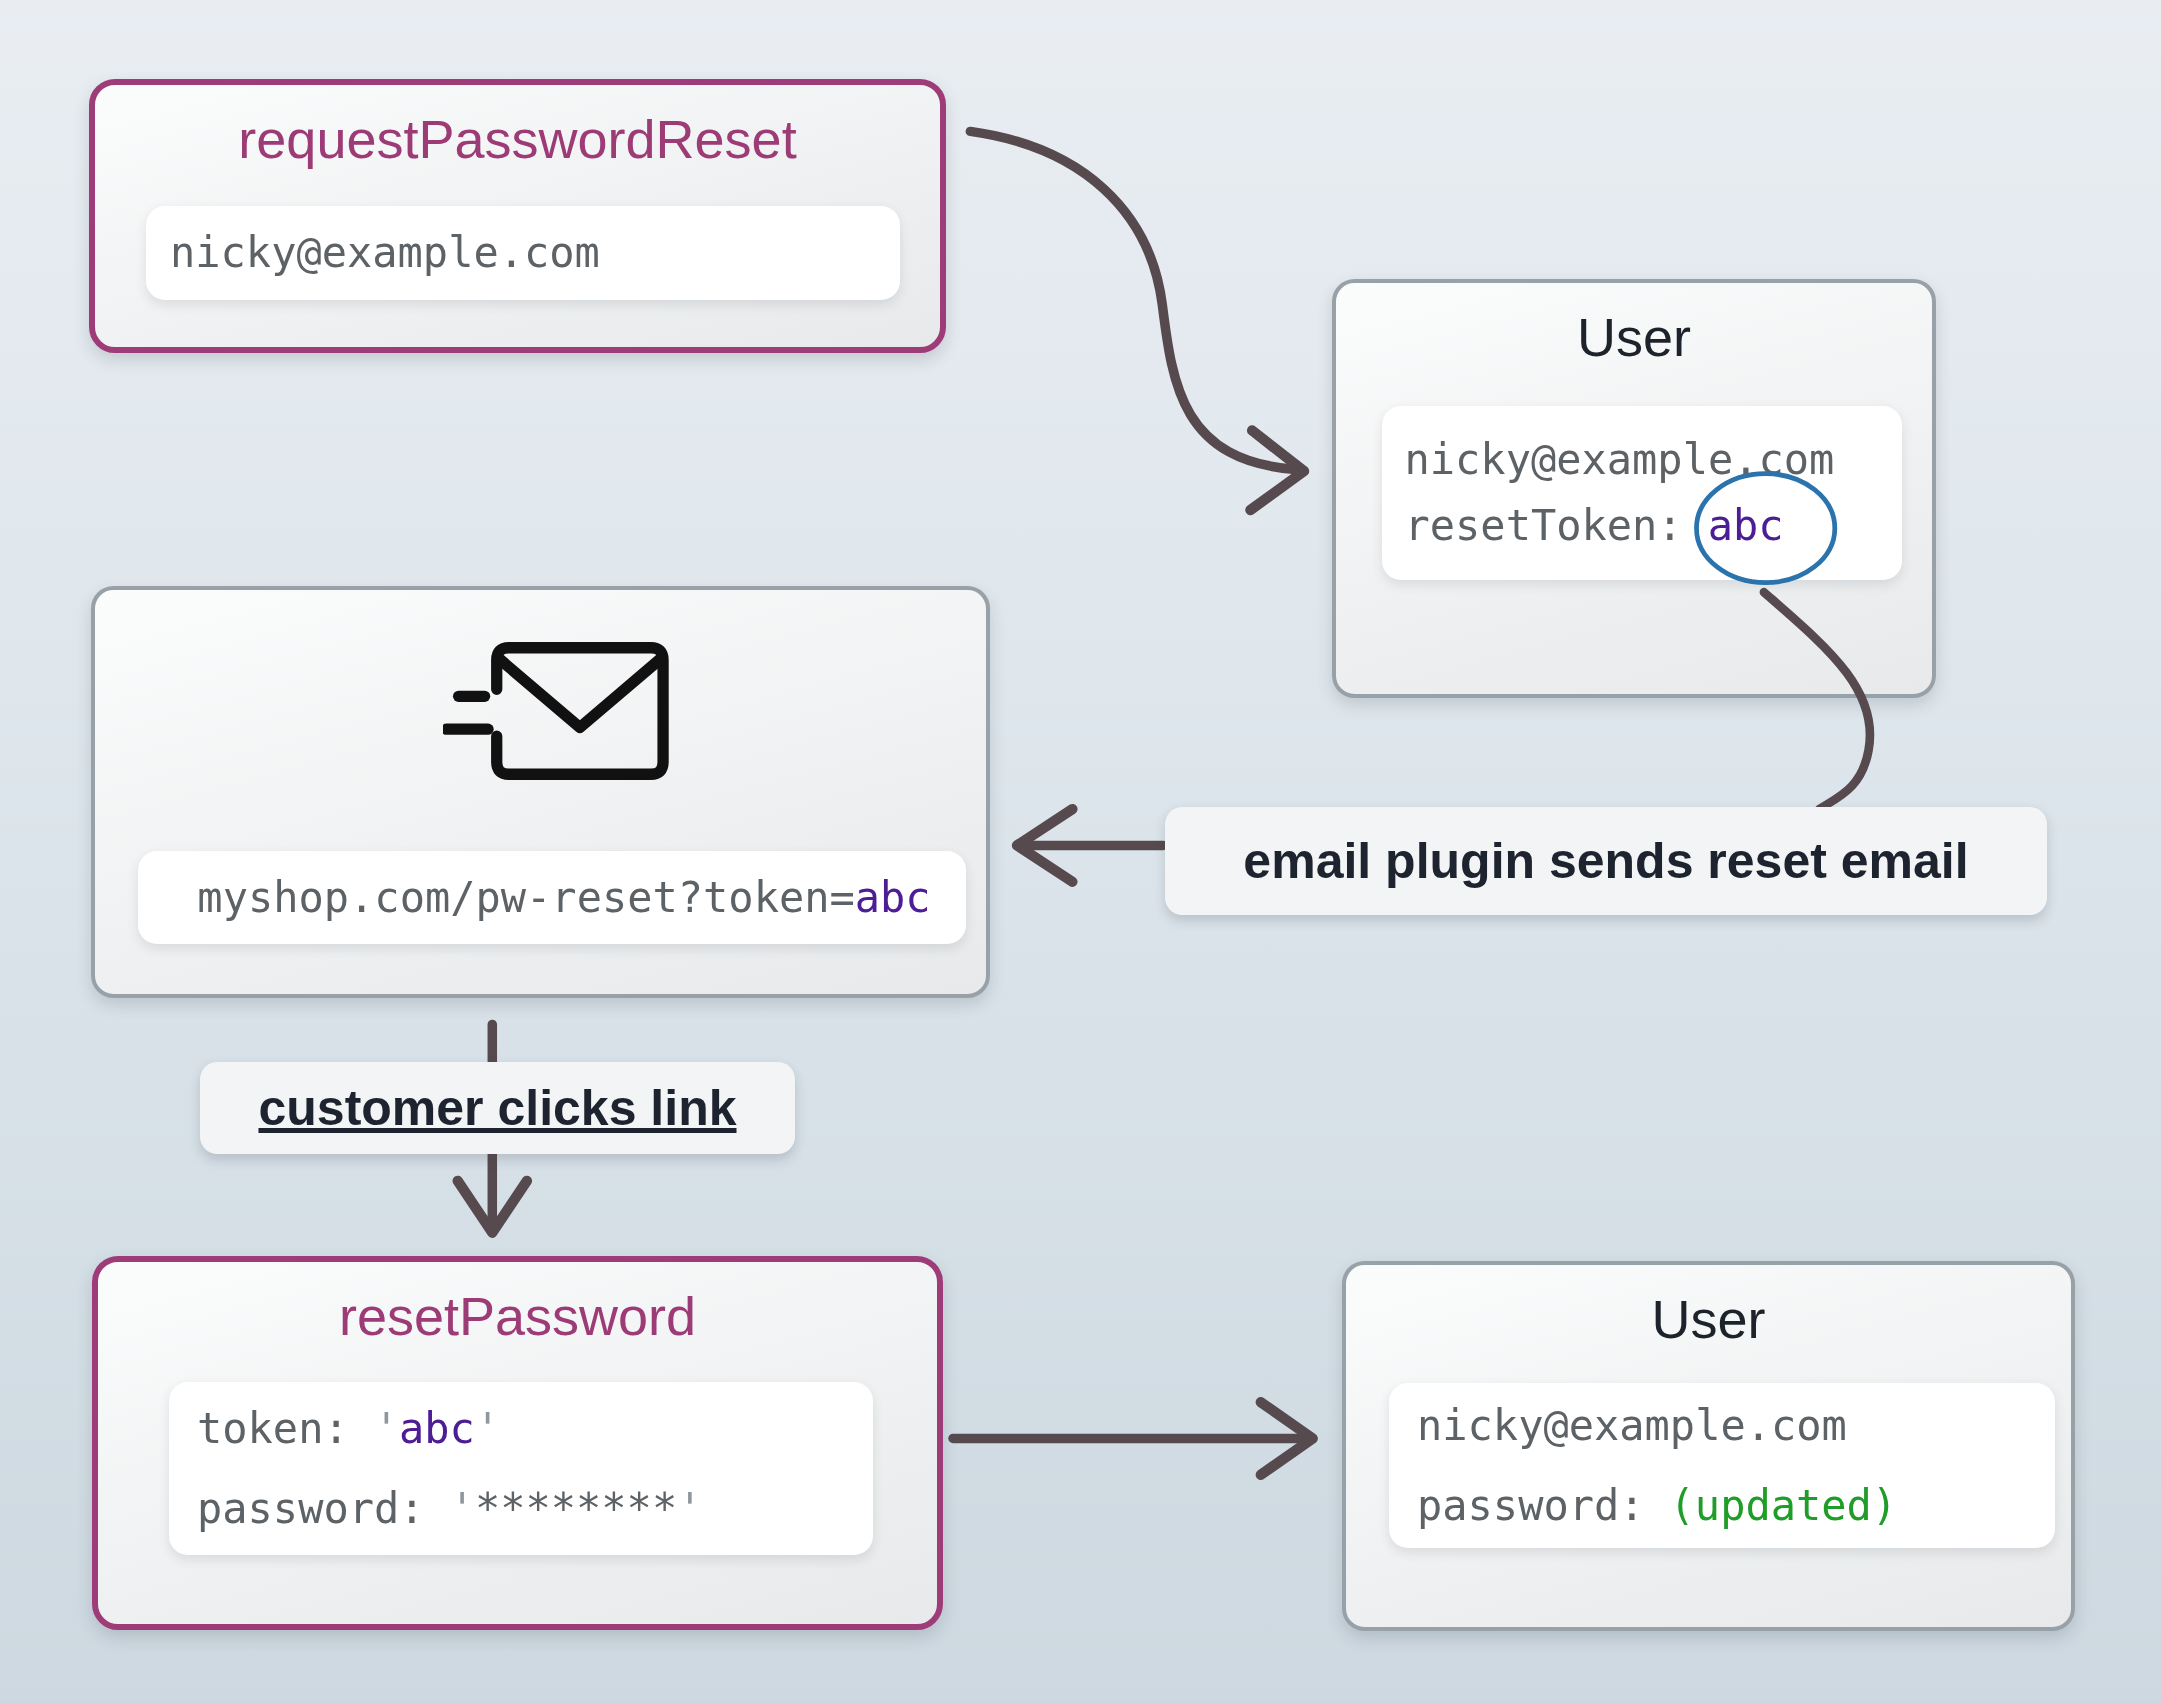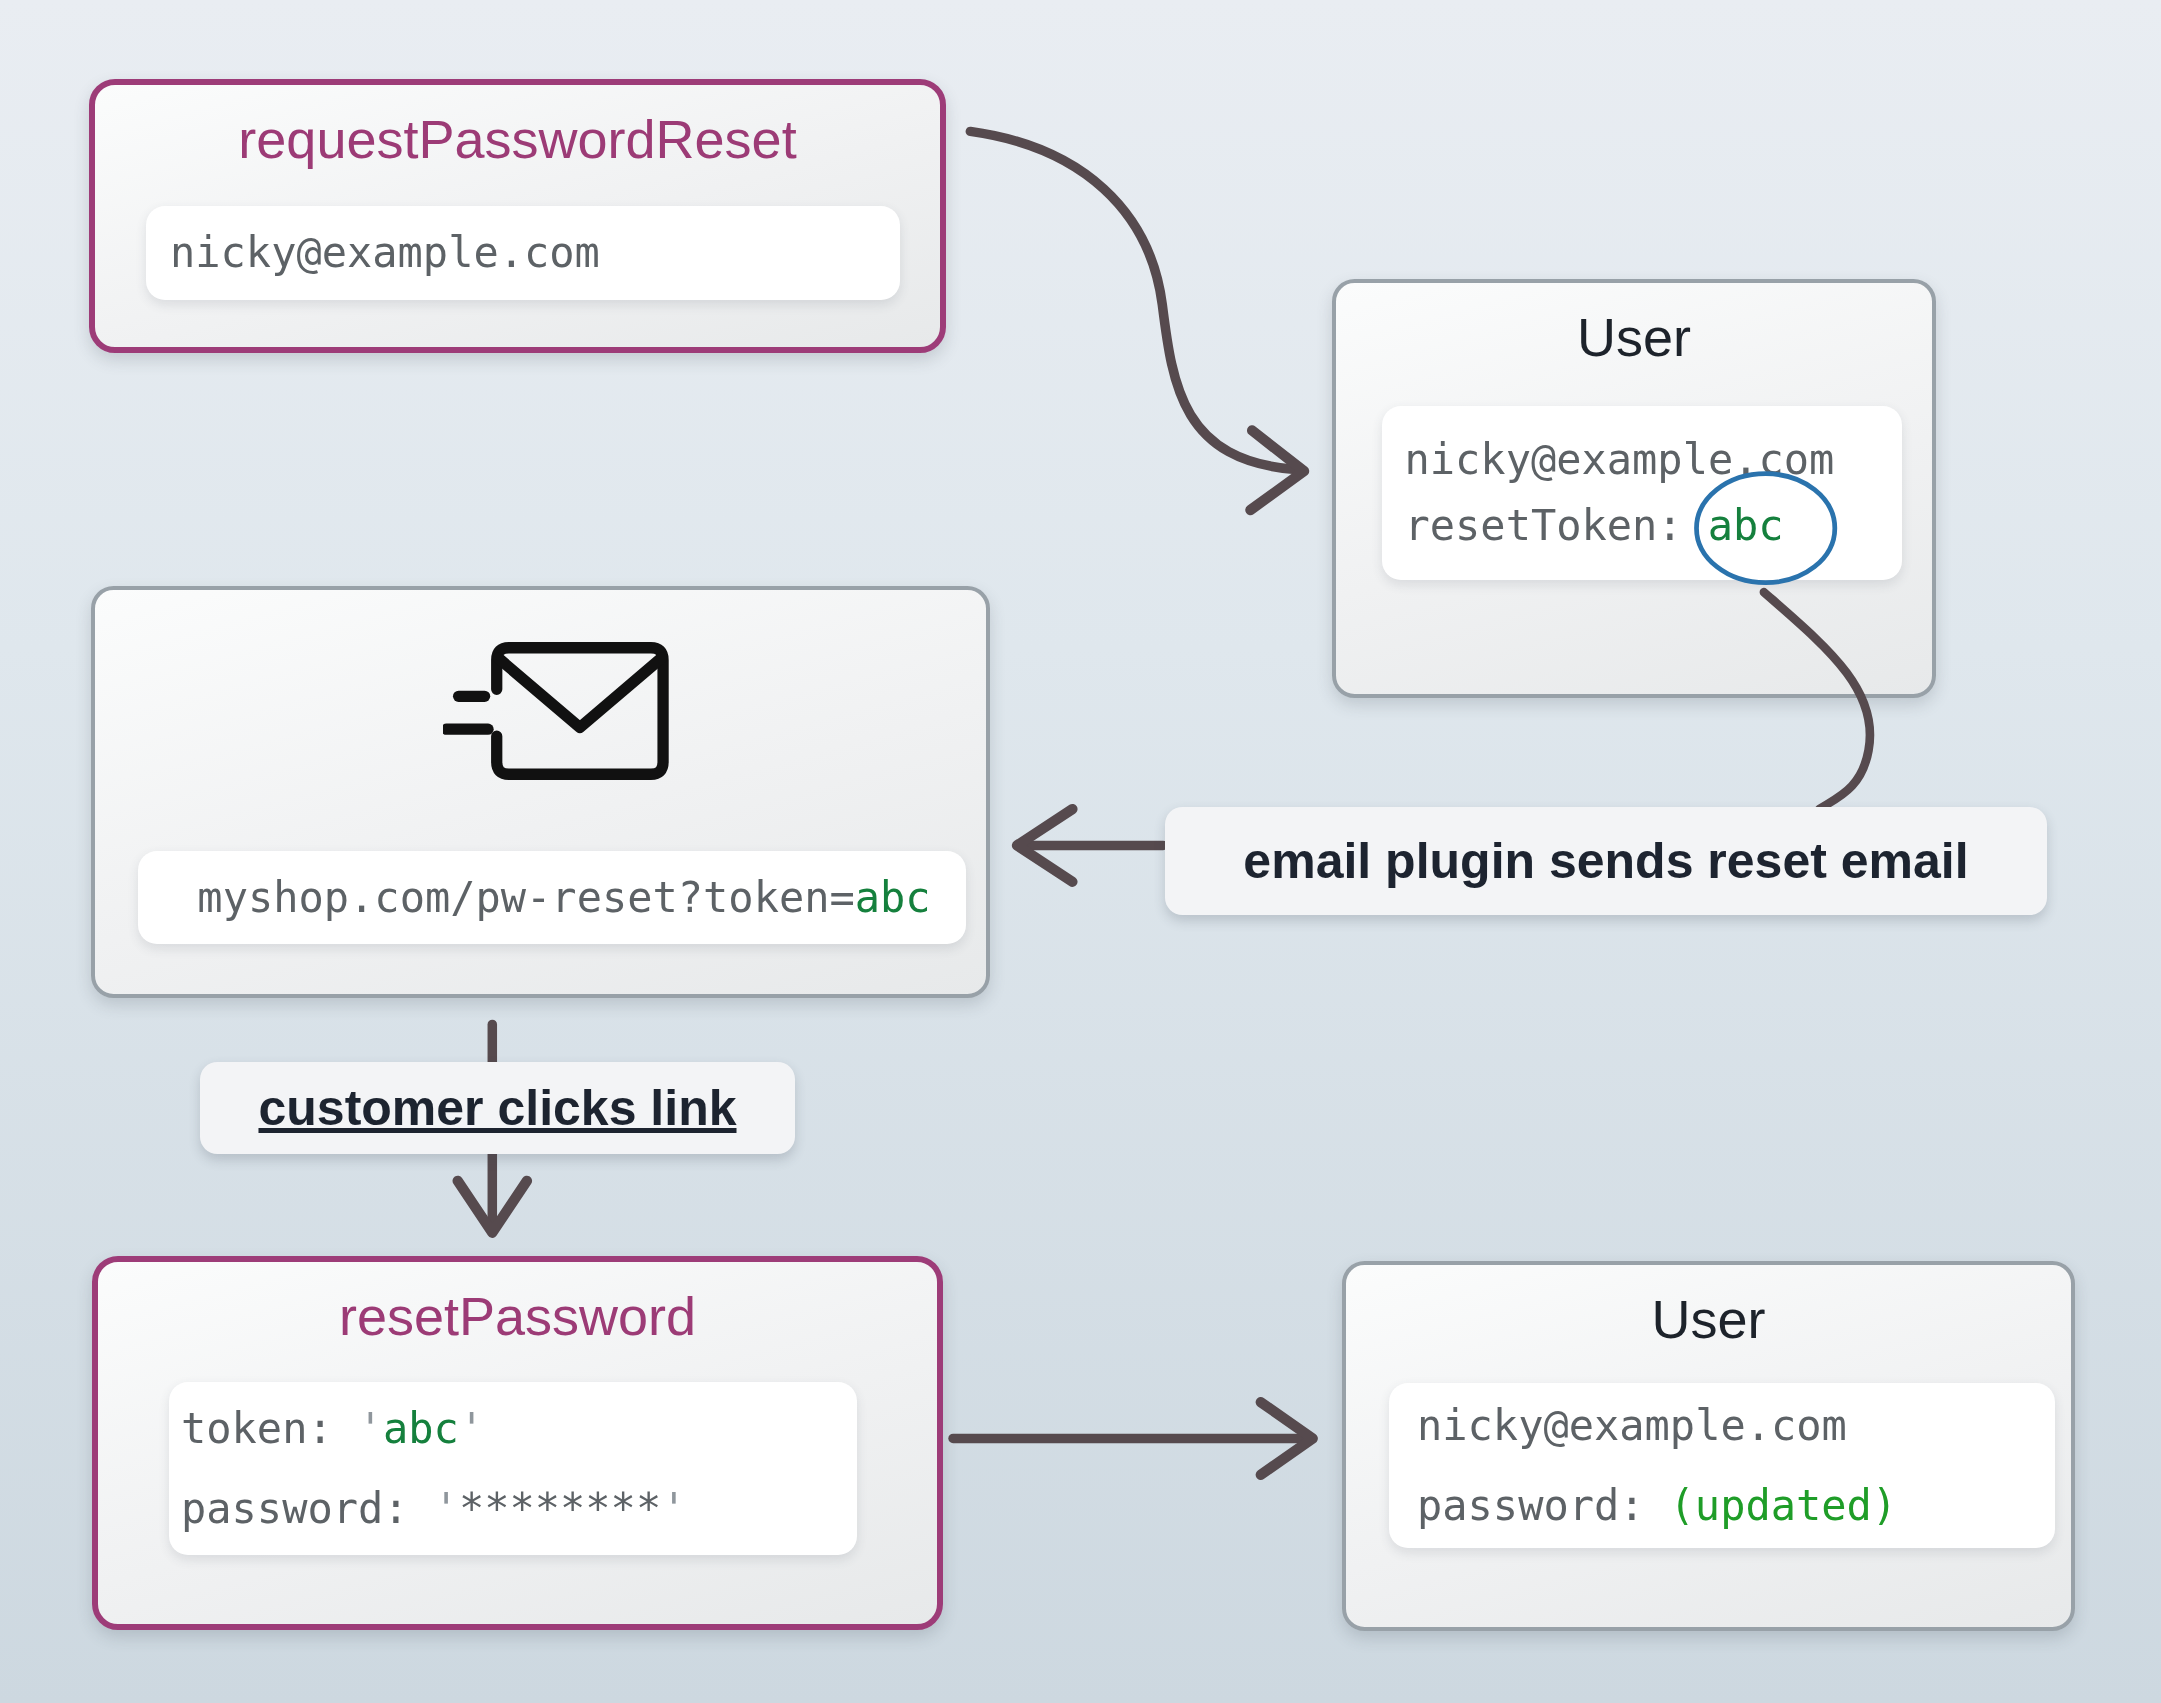--- a/index.html
+++ b/index.html
@@ -20,42 +20,42 @@
   }
   .node.purple .node-title{color:#9c3b76;}
   .node.gray .node-title{color:#1d232b;}
   .pill{
     position:absolute;background:#ffffff;border-radius:19px;
     box-shadow:0 4.3px 10.4px rgba(55,65,80,.12);
     font-family:"DejaVu Sans Mono",monospace;font-size:42px;color:#5d6266;
     display:flex;flex-direction:column;justify-content:center;
   }
   .pill .line{line-height:66px;white-space:pre;}
-  .blue{color:#15803d;}
+  .blue{color:#4c1d95;}
   .green{color:#1f9d28;}
   .quote{color:#8f969c;}
   .gap{margin-left:25px;}
   .chip{
     position:absolute;background:#f3f4f6;border-radius:17.3px;z-index:30;
     box-shadow:0 5.2px 12px rgba(55,65,80,.20);
     display:flex;align-items:center;justify-content:center;
     font-weight:bold;font-size:50px;color:#1d2430;white-space:nowrap;
   }
   #flow-svg{position:absolute;left:0;top:0;z-index:20;pointer-events:none;}
   #mail-icon-wrap{position:absolute;left:348px;top:49px;width:227px;height:144px;}
 
   
   #node-rpr{left:89px;top:79px;width:857px;height:274px;}
   #node-rpr .pill{left:51px;top:121px;width:730px;height:94px;padding-left:24px;}
   #node-user-top{left:1332px;top:279px;width:604px;height:419px;}
   #node-user-top .pill{left:46px;top:123px;width:497px;height:174px;padding-left:22.5px;}
   #node-email{left:91px;top:586px;width:899px;height:412px;}
   #node-email .pill{left:43px;top:261px;width:804px;height:93px;padding-left:24px;flex-direction:row;align-items:center;}
   #node-reset{left:92px;top:1256px;width:851px;height:374px;}
-  #node-reset .pill{left:71px;top:120px;width:676px;height:173px;padding-left:12px;}
+  #node-reset .pill{left:71px;top:120px;width:676px;height:173px;padding-left:28px;}
   #node-reset .pill .line{line-height:80px;}
   #node-user-bottom{left:1342px;top:1261px;width:733px;height:370px;}
   #node-user-bottom .pill{left:43px;top:118px;width:638px;height:165px;padding-left:28px;}
   #node-user-bottom .pill .line{line-height:80px;}
 
   #chip-email{left:1165px;top:807px;width:882px;height:108px;}
   #chip-click{left:200px;top:1062px;width:595px;height:92px;text-decoration:underline;}
 </style>
 </head>
 <body>

